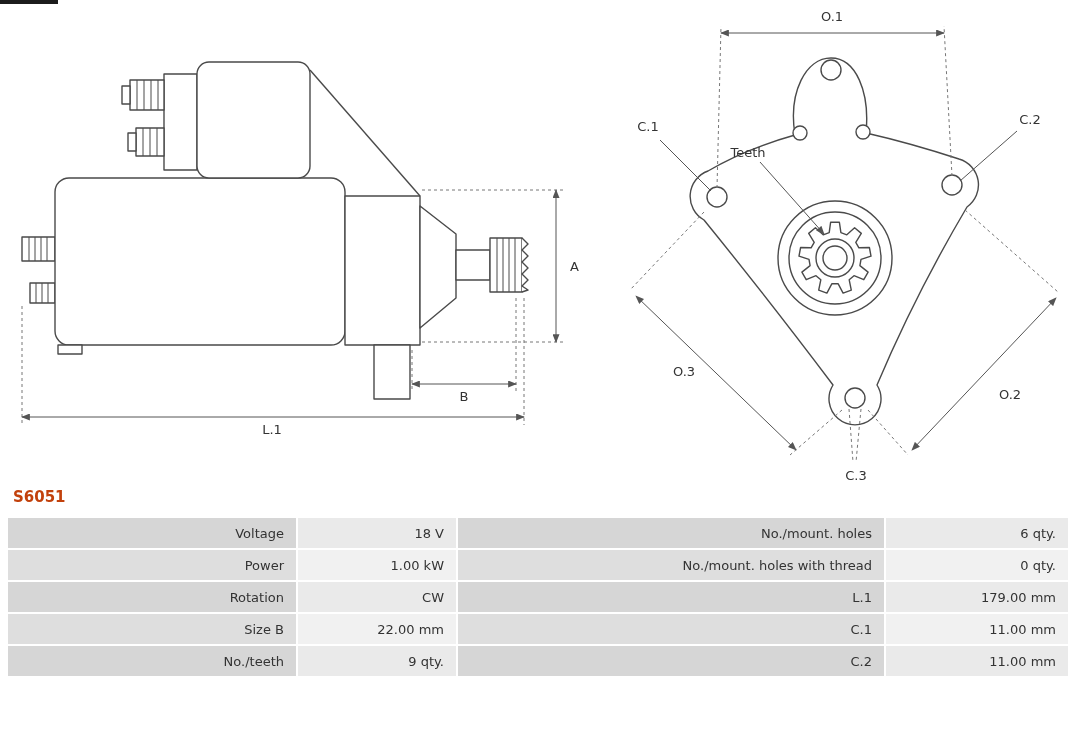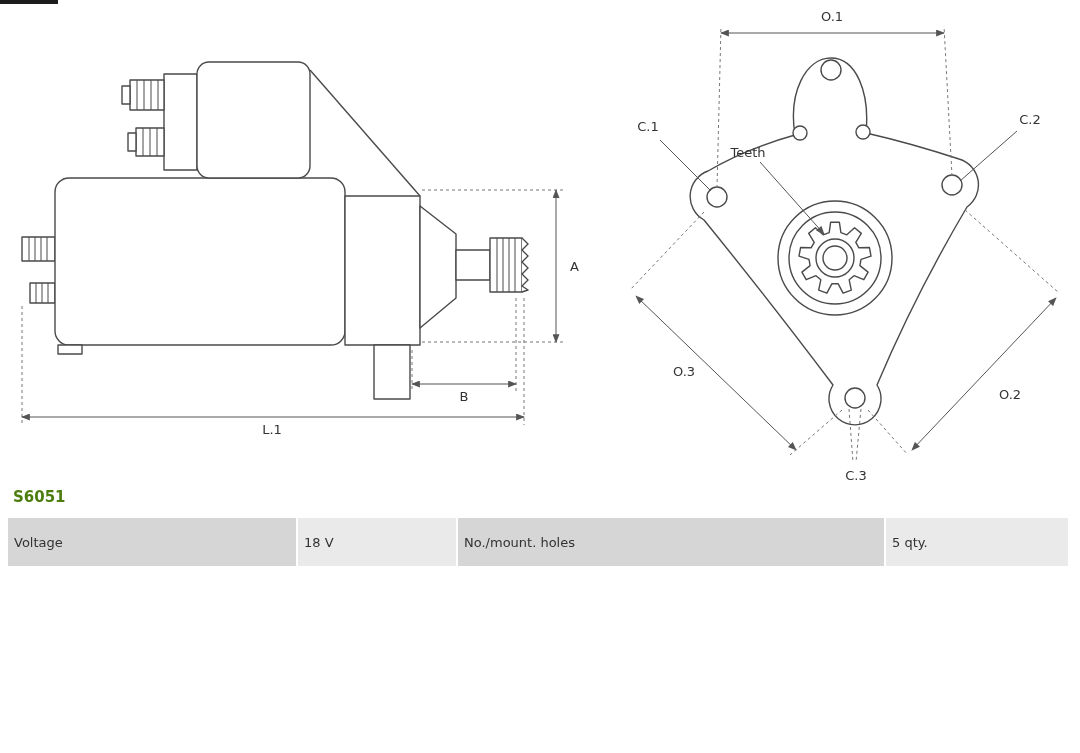--- a/index.html
+++ b/index.html
@@ -6,24 +6,24 @@
   .stage{position:relative;width:1080px;height:753px;background:#fff;overflow:hidden;
          font-family:"DejaVu Sans","Liberation Sans",sans-serif;color:#333;}
   .top-strip{position:absolute;left:0;top:0;width:58px;height:4px;background:#1c1c1c;}
   .drawing{position:absolute;left:0;top:0;}
   .part{fill:#fff;stroke:#4a4a4a;stroke-width:1.4;stroke-linejoin:round;}
   .hatch{stroke:#4a4a4a;stroke-width:1;fill:none;}
   .dim{stroke:#555;stroke-width:1;fill:none;}
   .ext{stroke:#777;stroke-width:1;fill:none;stroke-dasharray:3 3;}
   .leader{stroke:#555;stroke-width:1;fill:none;}
   .dimtext{font-size:13px;fill:#333;}
-  .part-number{position:absolute;left:13px;top:488px;font-size:15px;font-weight:600;color:#4d7c0f;}
+  .part-number{position:absolute;left:13px;top:488px;font-size:15px;font-weight:600;color:#c2410c;}
   .spec-table{position:absolute;left:6px;top:516px;border-collapse:separate;border-spacing:2px;
               table-layout:fixed;}
-  .spec-table td{height:48px;padding:0 12px 0 6px;text-align:left;vertical-align:middle;
+  .spec-table td{height:30px;padding:0 12px 0 6px;text-align:right;vertical-align:middle;
                  font-size:13px;color:#333;white-space:nowrap;overflow:hidden;}
   .spec-table tr:nth-child(odd) td.lbl{background:#d6d6d6;}
   .spec-table tr:nth-child(odd) td.val{background:#eaeaea;}
   .spec-table tr:nth-child(even) td.lbl{background:#dedede;}
   .spec-table tr:nth-child(even) td.val{background:#f1f1f1;}
   .spec-table td.blank{background:transparent !important;}
 </style>
 </head>
 <body>
 
@@ -190,17 +190,41 @@
       <col style="width:288px">
         <col style="width:158px">
         <col style="width:426px">
         <col style="width:182px">
     </colgroup>
     <tbody>
       <tr>
         <td class="lbl">Voltage</td>
         <td class="val">18 V</td>
         <td class="lbl">No./mount. holes</td>
-        <td class="val">5 qty.</td>
+        <td class="val">6 qty.</td>
+      </tr>
+      <tr>
+        <td class="lbl">Power</td>
+        <td class="val">1.00 kW</td>
+        <td class="lbl">No./mount. holes with thread</td>
+        <td class="val">0 qty.</td>
+      </tr>
+      <tr>
+        <td class="lbl">Rotation</td>
+        <td class="val">CW</td>
+        <td class="lbl">L.1</td>
+        <td class="val">179.00 mm</td>
+      </tr>
+      <tr>
+        <td class="lbl">Size B</td>
+        <td class="val">22.00 mm</td>
+        <td class="lbl">C.1</td>
+        <td class="val">11.00 mm</td>
+      </tr>
+      <tr>
+        <td class="lbl">No./teeth</td>
+        <td class="val">9 qty.</td>
+        <td class="lbl">C.2</td>
+        <td class="val">11.00 mm</td>
       </tr>
     </tbody>
   </table>
 </div>
 
 </body></html>

